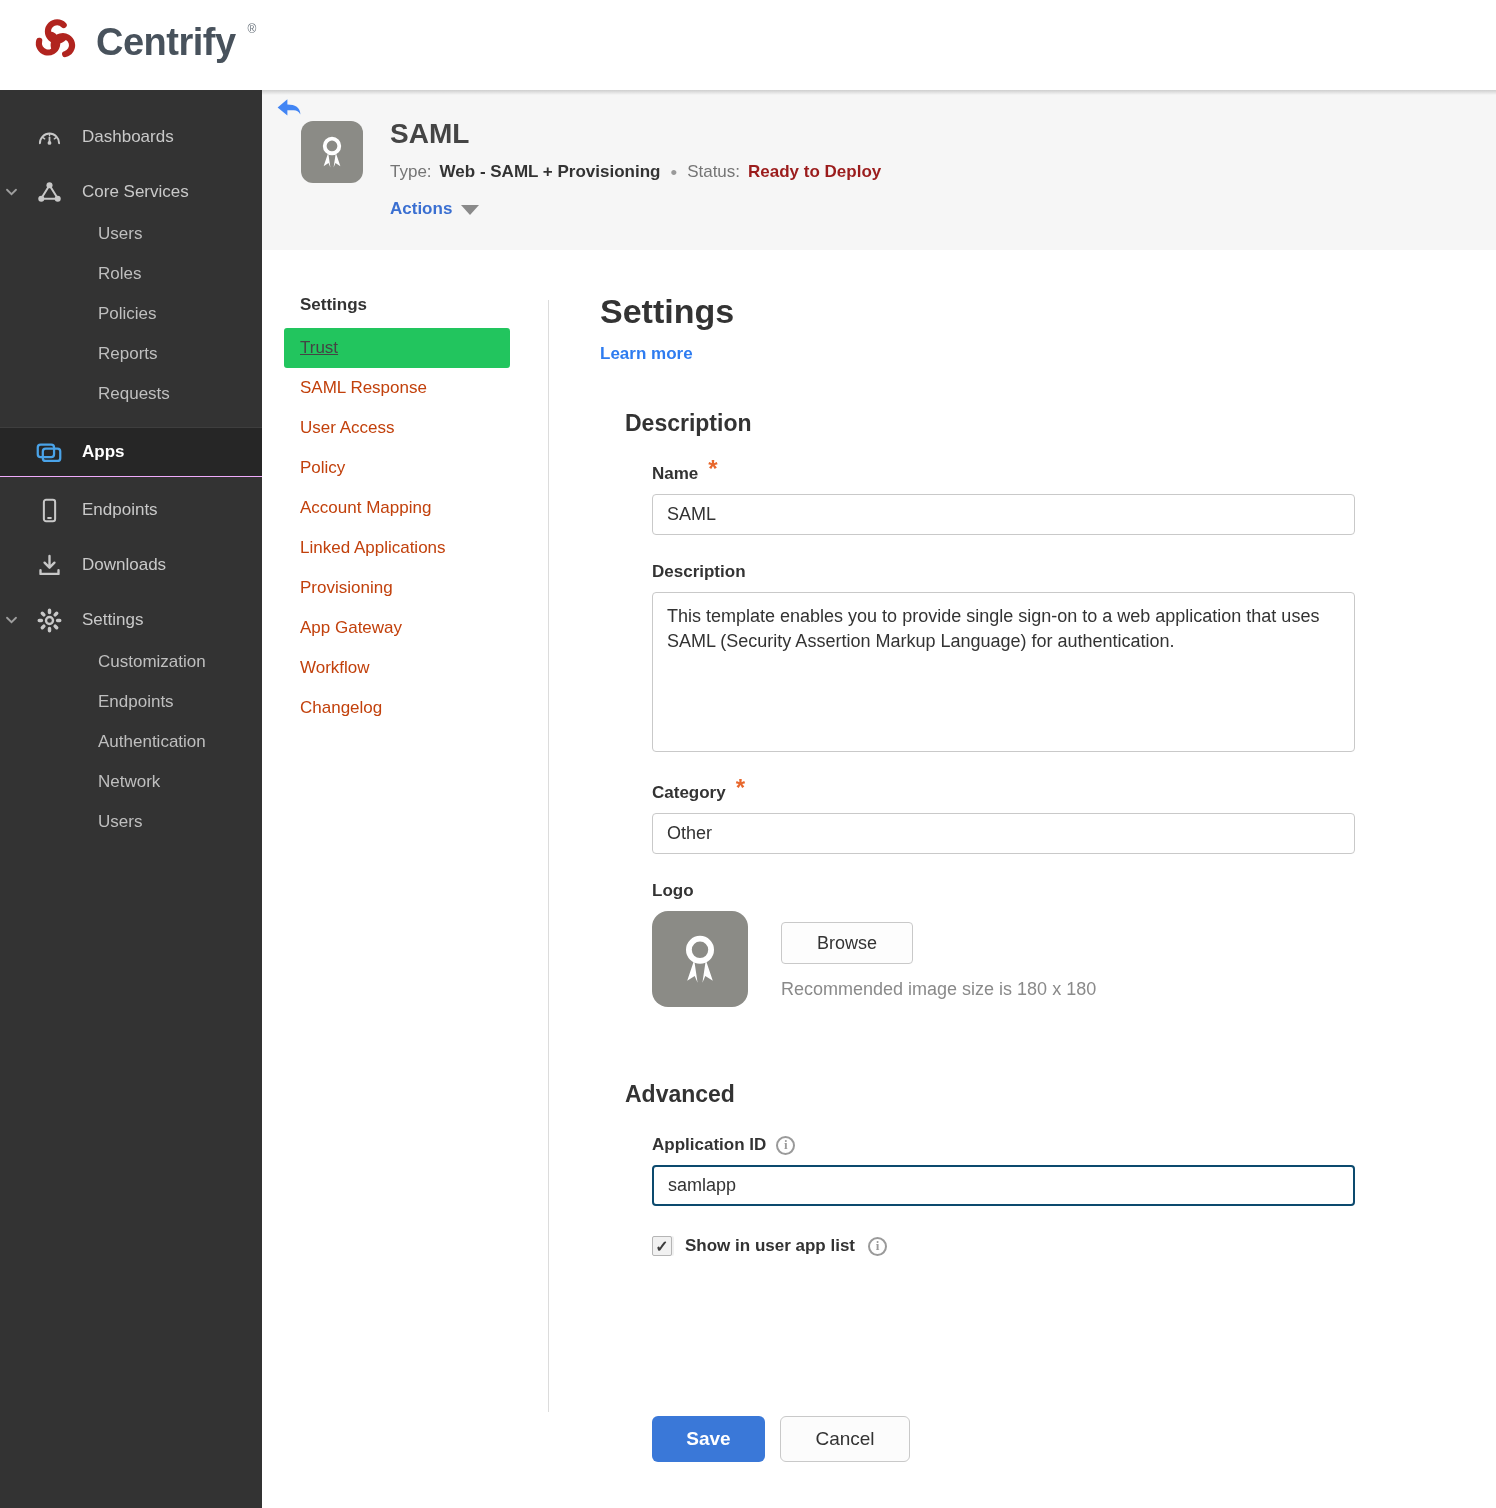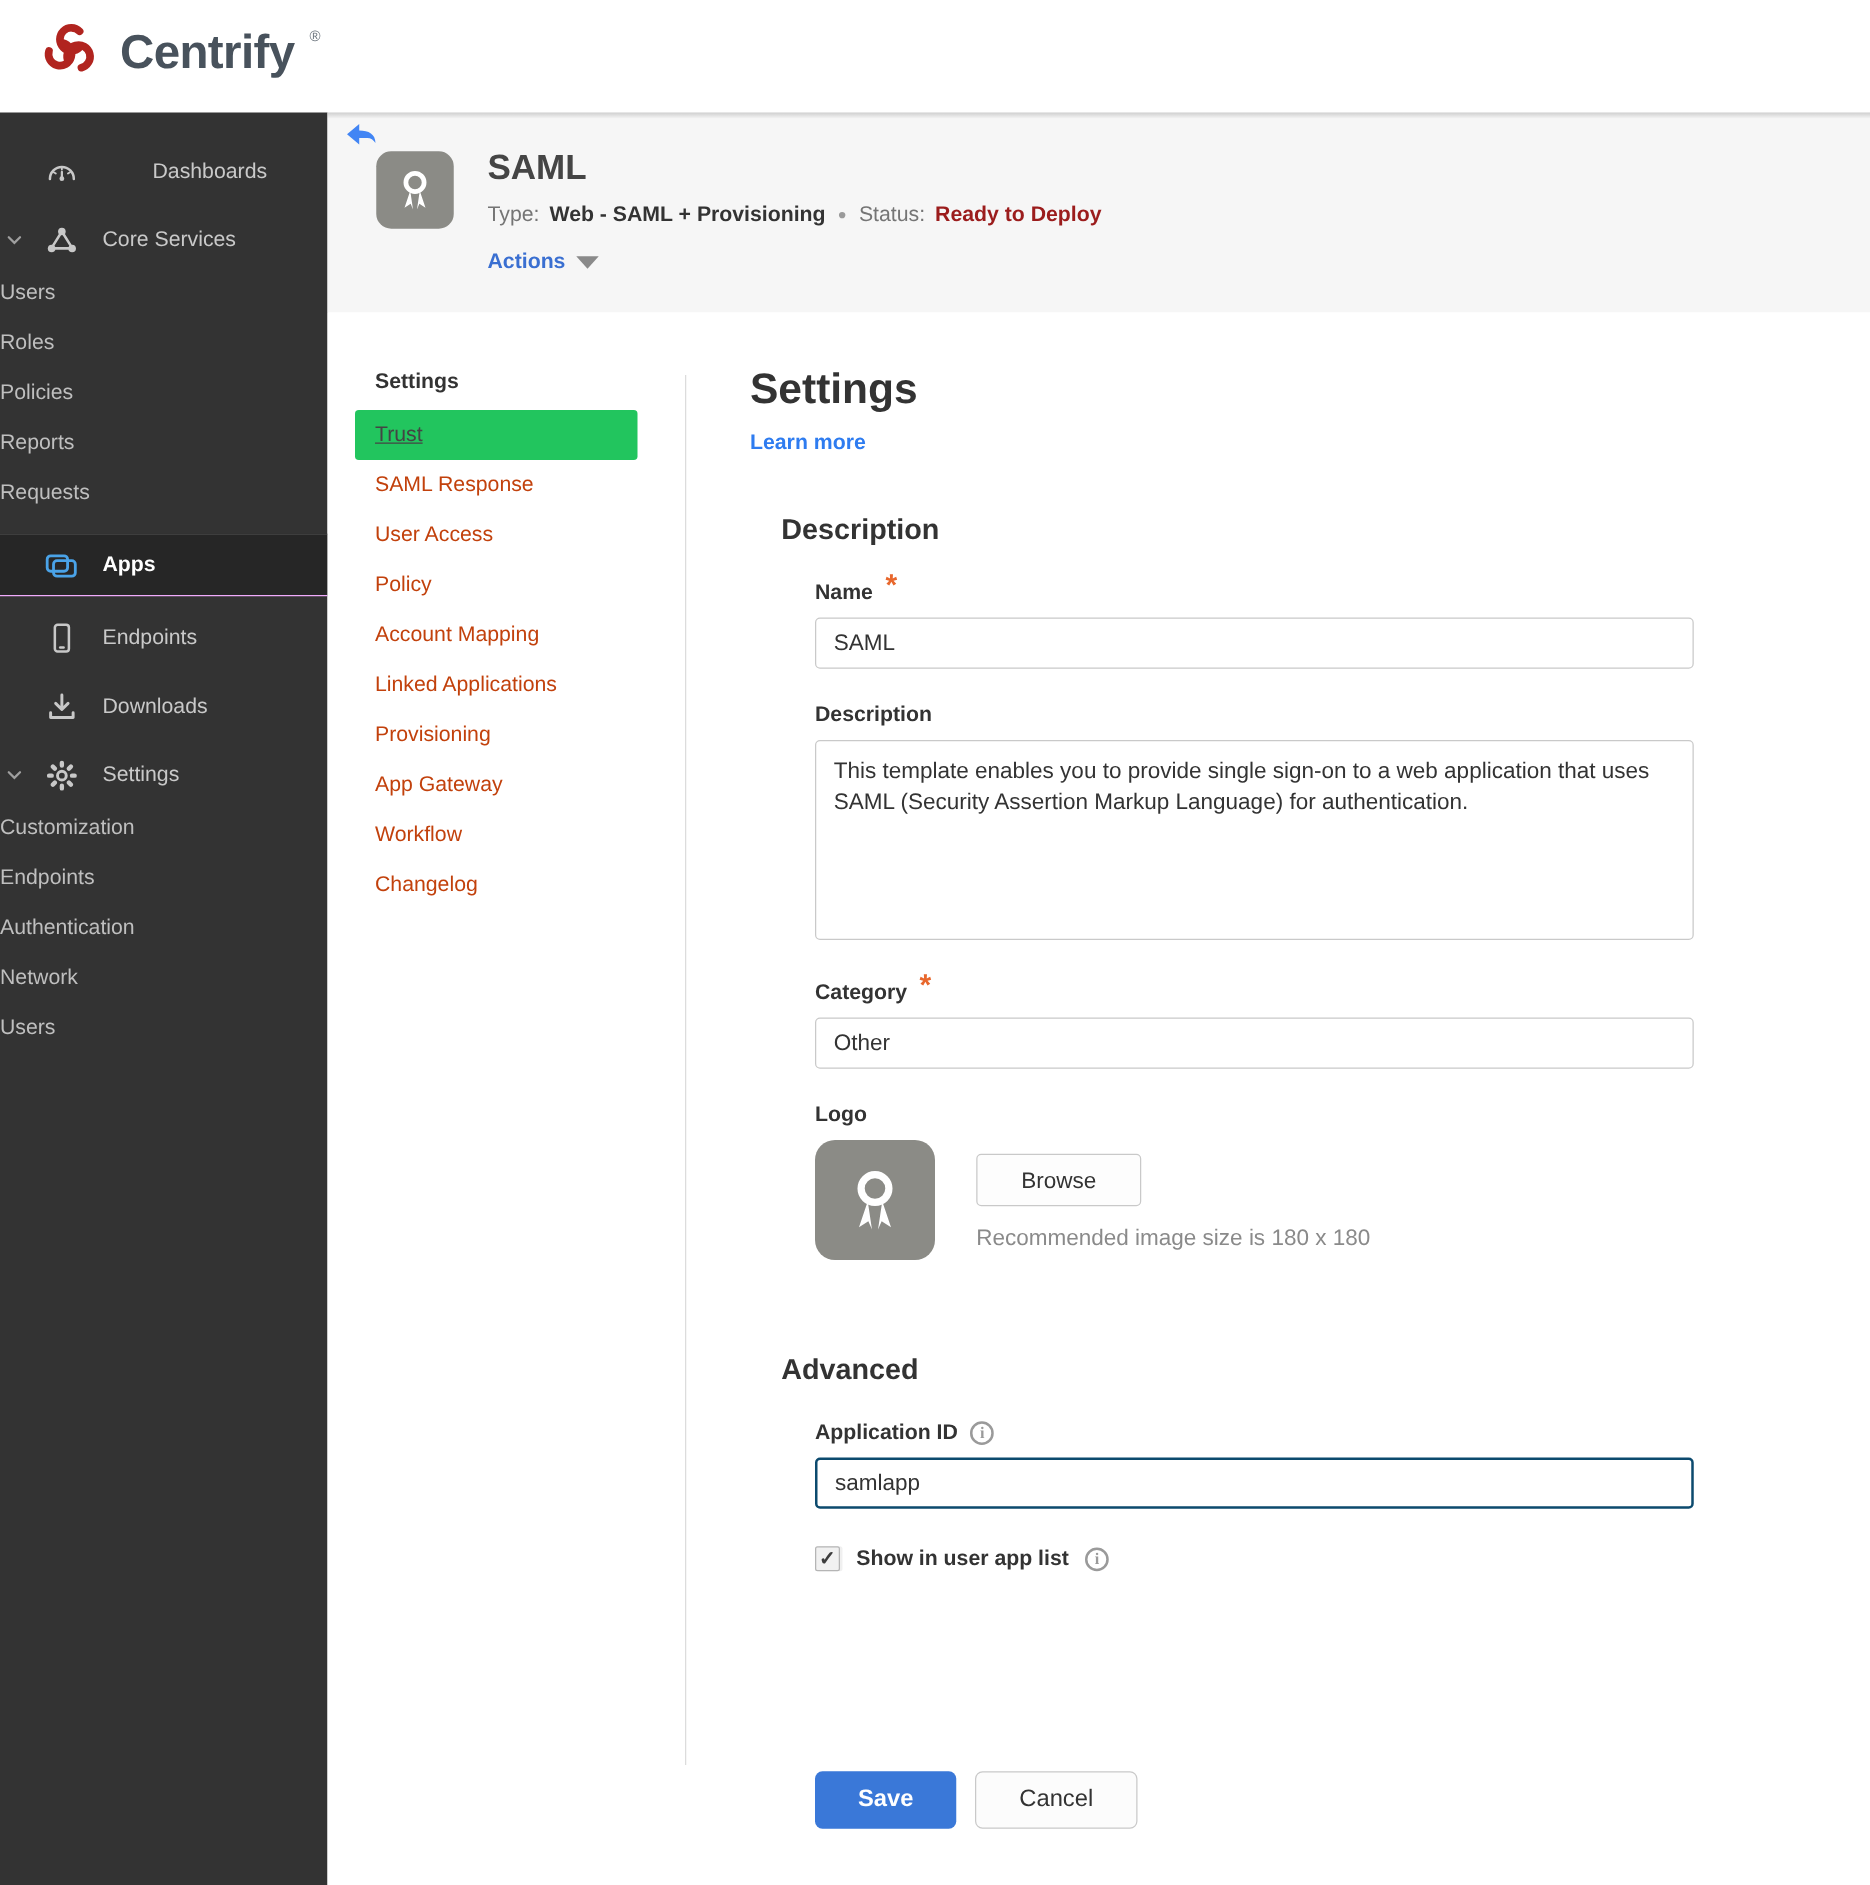--- a/index.html
+++ b/index.html
@@ -9,26 +9,26 @@
   
   .topbar{position:absolute;left:0;top:0;width:1496px;height:90px;background:#fff;}
   .brand{position:absolute;left:28px;top:12px;display:flex;align-items:flex-start;gap:12px;cursor:pointer;}
   .brand-name{font-size:38px;font-weight:600;color:#48525c;letter-spacing:-0.5px;line-height:60px;}
   .brand-tm{font-size:12px;color:#6a737c;margin-top:10px;}
 
   
   .sidebar{position:absolute;left:0;top:90px;width:262px;height:1418px;background:#333333;}
   .side-item{position:relative;display:flex;align-items:center;height:44px;margin-top:11px;
     color:#c9c9c9;font-size:17px;cursor:pointer;}
-  .side-item:first-child{margin-top:25px;padding-left:40px;}
+  .side-item:first-child{margin-top:25px;}
   .side-item .ico{position:absolute;left:34px;width:30px;height:28px;display:flex;align-items:center;justify-content:center;}
   .side-item .lbl{margin-left:82px;}
   .side-item.active{height:50px;margin-top:13px;background:#262626;color:#fff;font-weight:bold;
     border-top:1px solid #3e3e3e;border-bottom:1px solid #f0abfc;}
-  .side-sub{display:flex;align-items:center;height:40px;color:#bfbfbf;
+  .side-sub{display:flex;align-items:center;height:40px;padding-left:98px;color:#bfbfbf;
     font-size:17px;cursor:pointer;}
   .chev{position:absolute;left:5px;top:50%;transform:translateY(-50%);display:flex;}
 
   
   .app-header{position:absolute;left:262px;top:90px;width:1234px;height:160px;background:#f6f6f6;}
   .app-header::before{content:'';position:absolute;left:0;top:0;right:0;height:5px;
     background:linear-gradient(rgba(0,0,0,0.16),rgba(0,0,0,0));}
   .back{position:absolute;left:14px;top:8px;width:26px;height:22px;cursor:pointer;}
   .app-icon{position:absolute;left:39px;top:31px;width:62px;height:62px;background:#8b8b86;
     border-radius:12px;display:flex;align-items:center;justify-content:center;}

